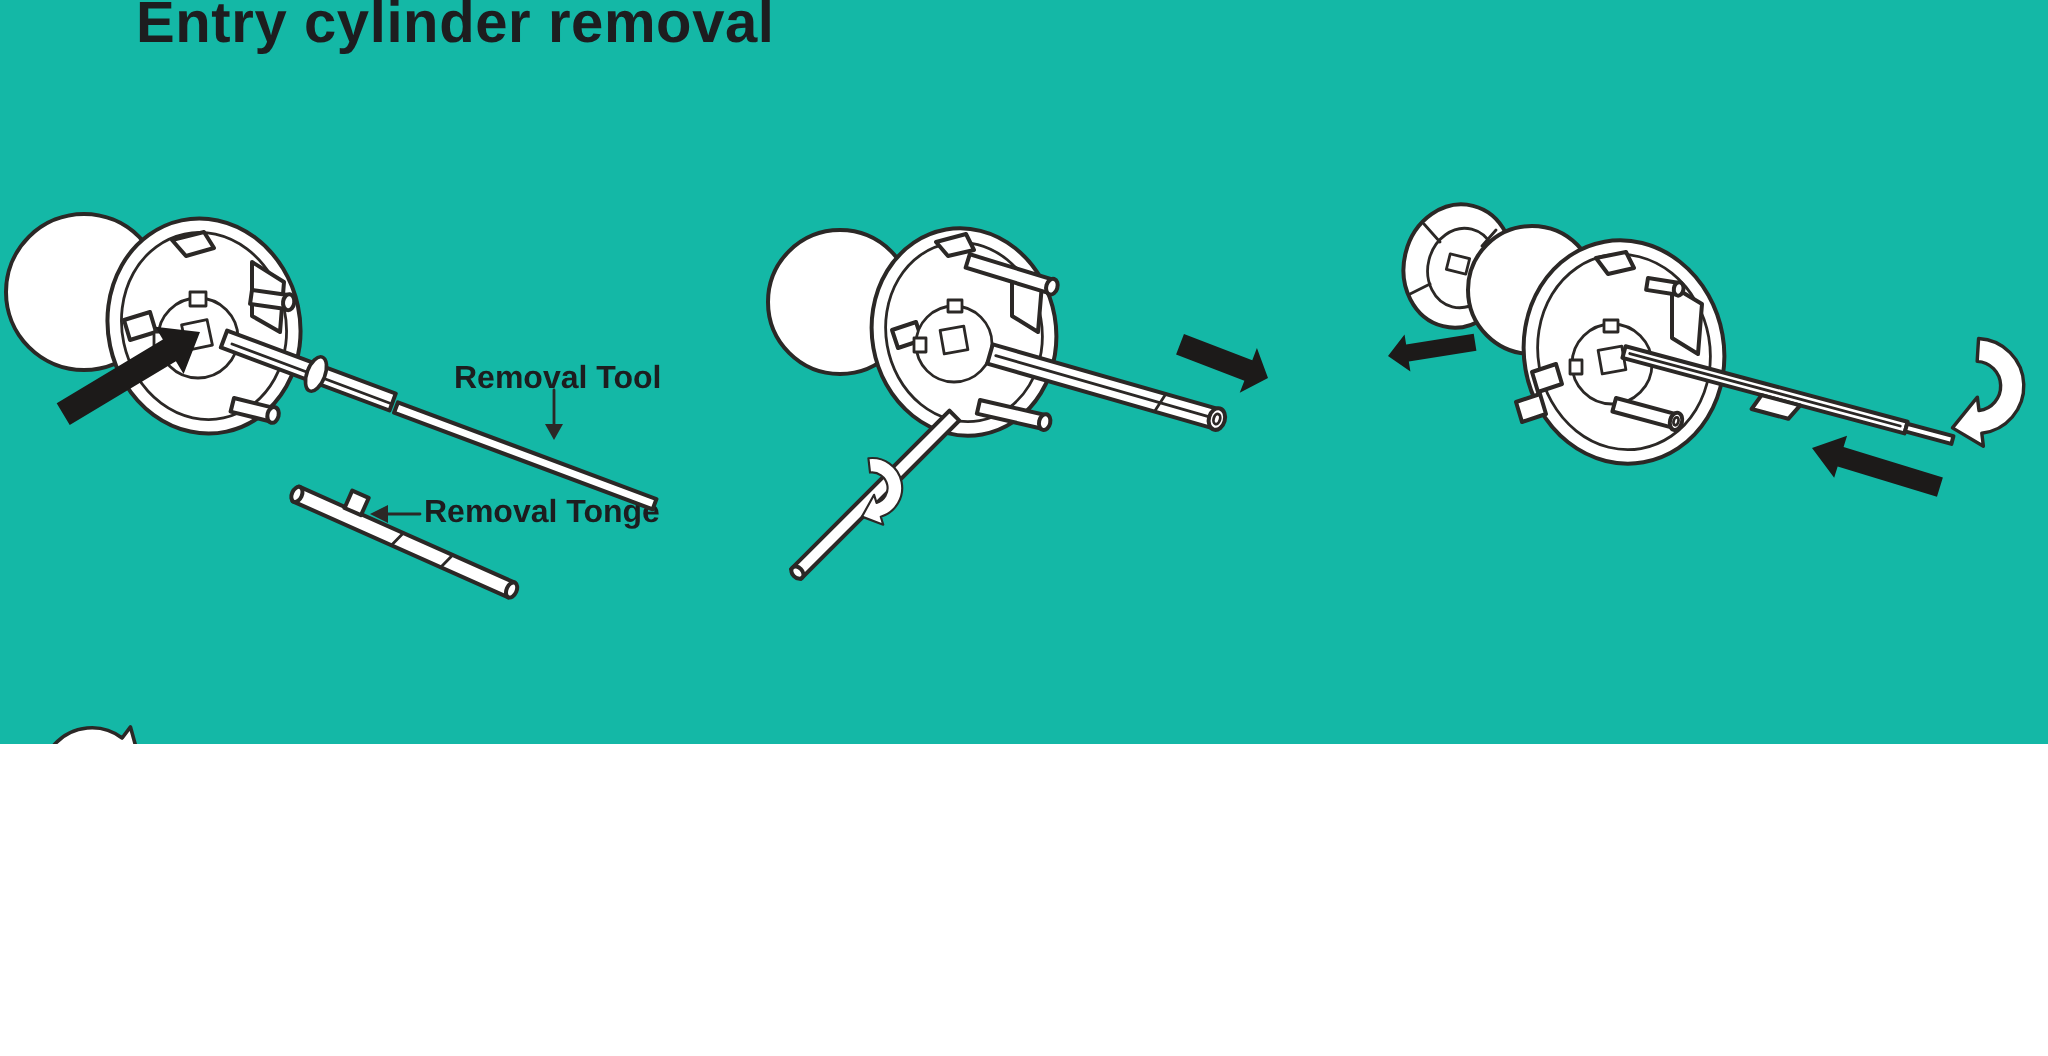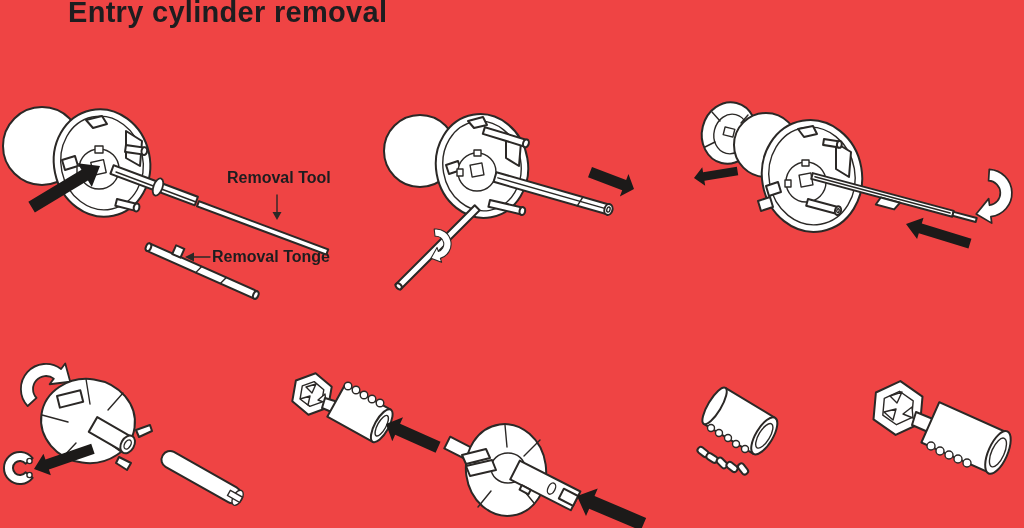--- a/index.html
+++ b/index.html
@@ -1,21 +1,21 @@
 <!DOCTYPE html>
 <html><head>
 <meta charset="utf-8">
 <style>
   html,body{margin:0;padding:0;background:#ffffff;}
-  .stage{position:relative;width:1024px;height:528px;background:#ef4444;overflow:hidden;
+  .stage{position:relative;width:1024px;height:372px;background:#14b8a6;overflow:hidden;
          font-family:"Liberation Sans","DejaVu Sans",sans-serif;color:#1d1d1f;}
   .title{position:absolute;left:68px;top:-4px;margin:0;font-size:29px;font-weight:600;
          letter-spacing:.3px;color:#1d1d1f;}
   .callout{position:absolute;font-size:16px;font-weight:600;color:#1d1d1f;white-space:nowrap;}
-  .callout.removal{left:227px;top:169px;text-align:right;}
+  .callout.removal{left:227px;top:181px;text-align:right;}
   .callout.spindle{left:212px;top:248px;}
   svg{position:absolute;left:0;top:0;}
   .ln{fill:#ffffff;stroke:#2b2826;stroke-width:2;stroke-linejoin:round;stroke-linecap:round;}
   .ln-thin{fill:#ffffff;stroke:#2b2826;stroke-width:1.4;stroke-linejoin:round;stroke-linecap:round;}
   .wire{fill:none;stroke:#2b2826;stroke-width:1.4;stroke-linecap:round;}
   .solid{fill:#1c1a19;stroke:none;}
   .band{fill:#ffffff;stroke:#2b2826;stroke-width:1.8;stroke-linejoin:round;}
   .ptr{fill:#2b2826;stroke:none;}
 </style>
 </head>

